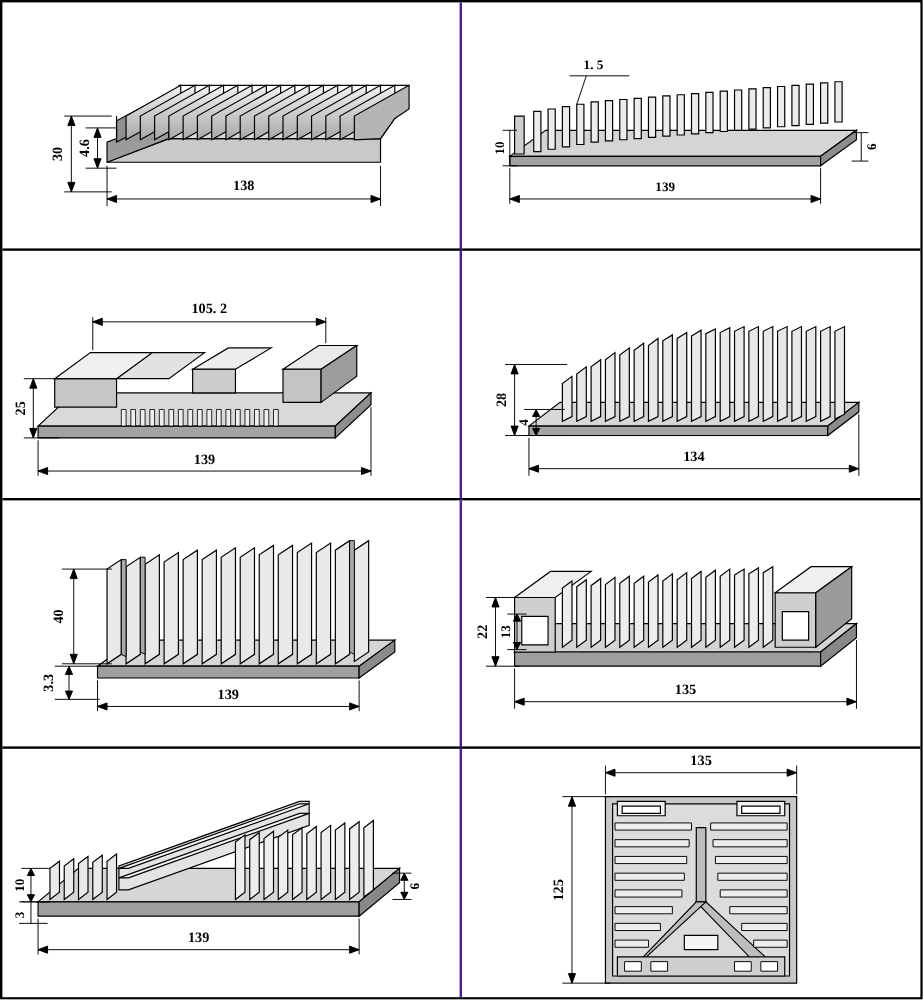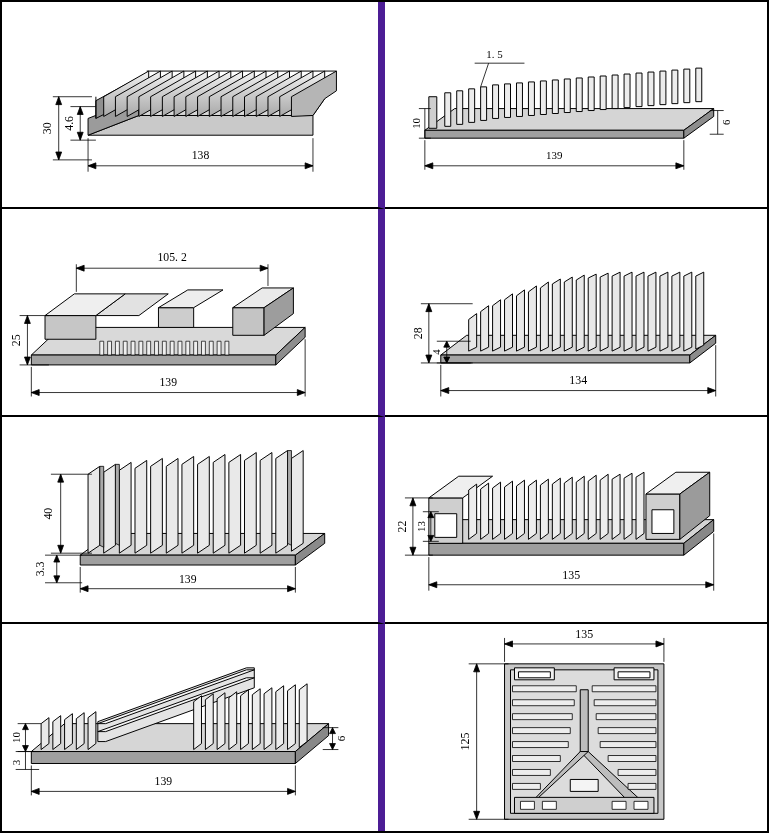--- a/index.html
+++ b/index.html
@@ -6,26 +6,26 @@
   body{font-family:"Liberation Sans",sans-serif;}
   #page{
     width:769px;height:833px;position:relative;background:#fff;
     box-sizing:border-box;border:2px solid #000;
   }
   .grid{
     position:absolute;inset:0;
     display:grid;grid-template-columns:1fr 1fr;grid-template-rows:repeat(4,1fr);
   }
   .cell{
-    position:relative;border-right:7px solid #4c1d95;border-bottom:2px solid #000;
+    position:relative;border-right:2px solid #4c1d95;border-bottom:2px solid #000;
     overflow:hidden;
   }
   .cell:nth-child(2n){border-right:none;}
   .cell:nth-child(n+7){border-bottom:none;}
-  .stage{position:absolute;inset:0;}
+  .stage{position:absolute;inset:0;font-weight:bold;}
   svg{position:absolute;left:0;top:0;width:100%;height:100%;}
   .dim{font-family:"Liberation Serif",serif;font-size:12px;fill:#000;}
   .dimS{font-family:"Liberation Serif",serif;font-size:11px;fill:#000;}
   text{dominant-baseline:middle;}
 </style>
 </head>
 <body>
 
 <div id="page">
   <div class="grid">

